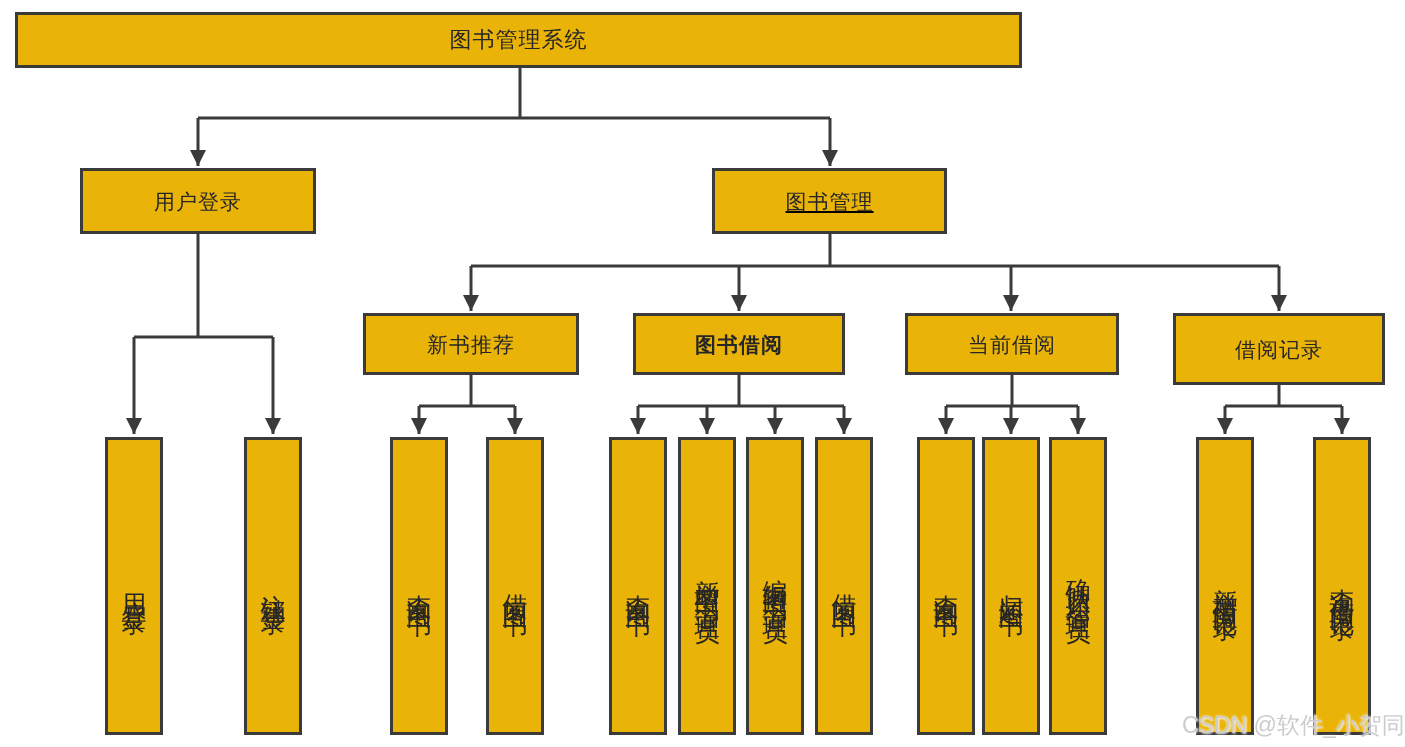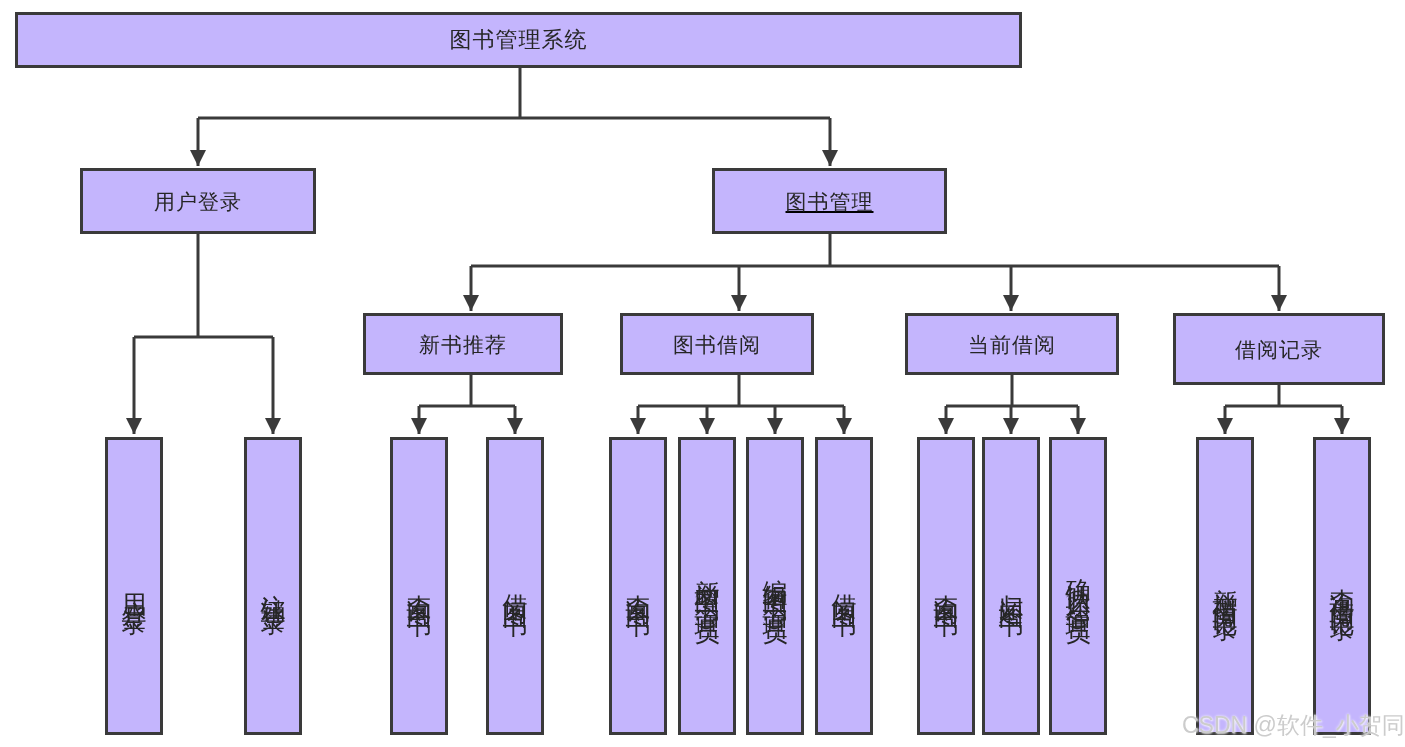--- a/index.html
+++ b/index.html
@@ -28,21 +28,21 @@
   }
   .connectors path {
     fill: none;
     stroke: var(--line);
     stroke-width: 3;
   }
   .connectors marker path { fill: var(--line); stroke: none; }
 
   .node-box {
     position: absolute;
-    background: #c4b5fd;
+    background: #eab308;
     border: 3px solid var(--line);
     display: flex;
     align-items: center;
     justify-content: center;
     z-index: 2;
   }
   .node-box .label {
     color: var(--text);
     font-size: 21px;
     line-height: 1;
@@ -58,22 +58,22 @@
     font-size: 25px;
     letter-spacing: 6px;
     line-height: 1;
     white-space: normal;
   }
 
   
   .root               { left: 15px;   top: 12px;  width: 1007px; height: 56px; }
   .user-login         { left: 80px;   top: 168px; width: 236px;  height: 66px; }
   .book-management    { left: 712px;  top: 168px; width: 235px;  height: 66px; text-decoration: underline; }
-  .new-book-recommend { left: 363px;  top: 313px; width: 200px;  height: 62px; }
-  .book-borrow        { left: 620px;  top: 313px; width: 194px;  height: 62px; }
+  .new-book-recommend { left: 363px;  top: 313px; width: 216px;  height: 62px; }
+  .book-borrow        { left: 633px;  top: 313px; width: 212px;  height: 62px; font-weight: bold; }
   .current-borrow     { left: 905px;  top: 313px; width: 214px;  height: 62px; text-align: right; }
   .borrow-records     { left: 1173px; top: 313px; width: 212px;  height: 72px; }
 
   
   .leaf-login       { left: 105px; }
   .leaf-logout      { left: 244px; }
   .leaf-nbr-query   { left: 390px; }
   .leaf-nbr-borrow  { left: 486px; }
   .leaf-bb-query    { left: 609px; }
   .leaf-bb-add      { left: 678px; }

